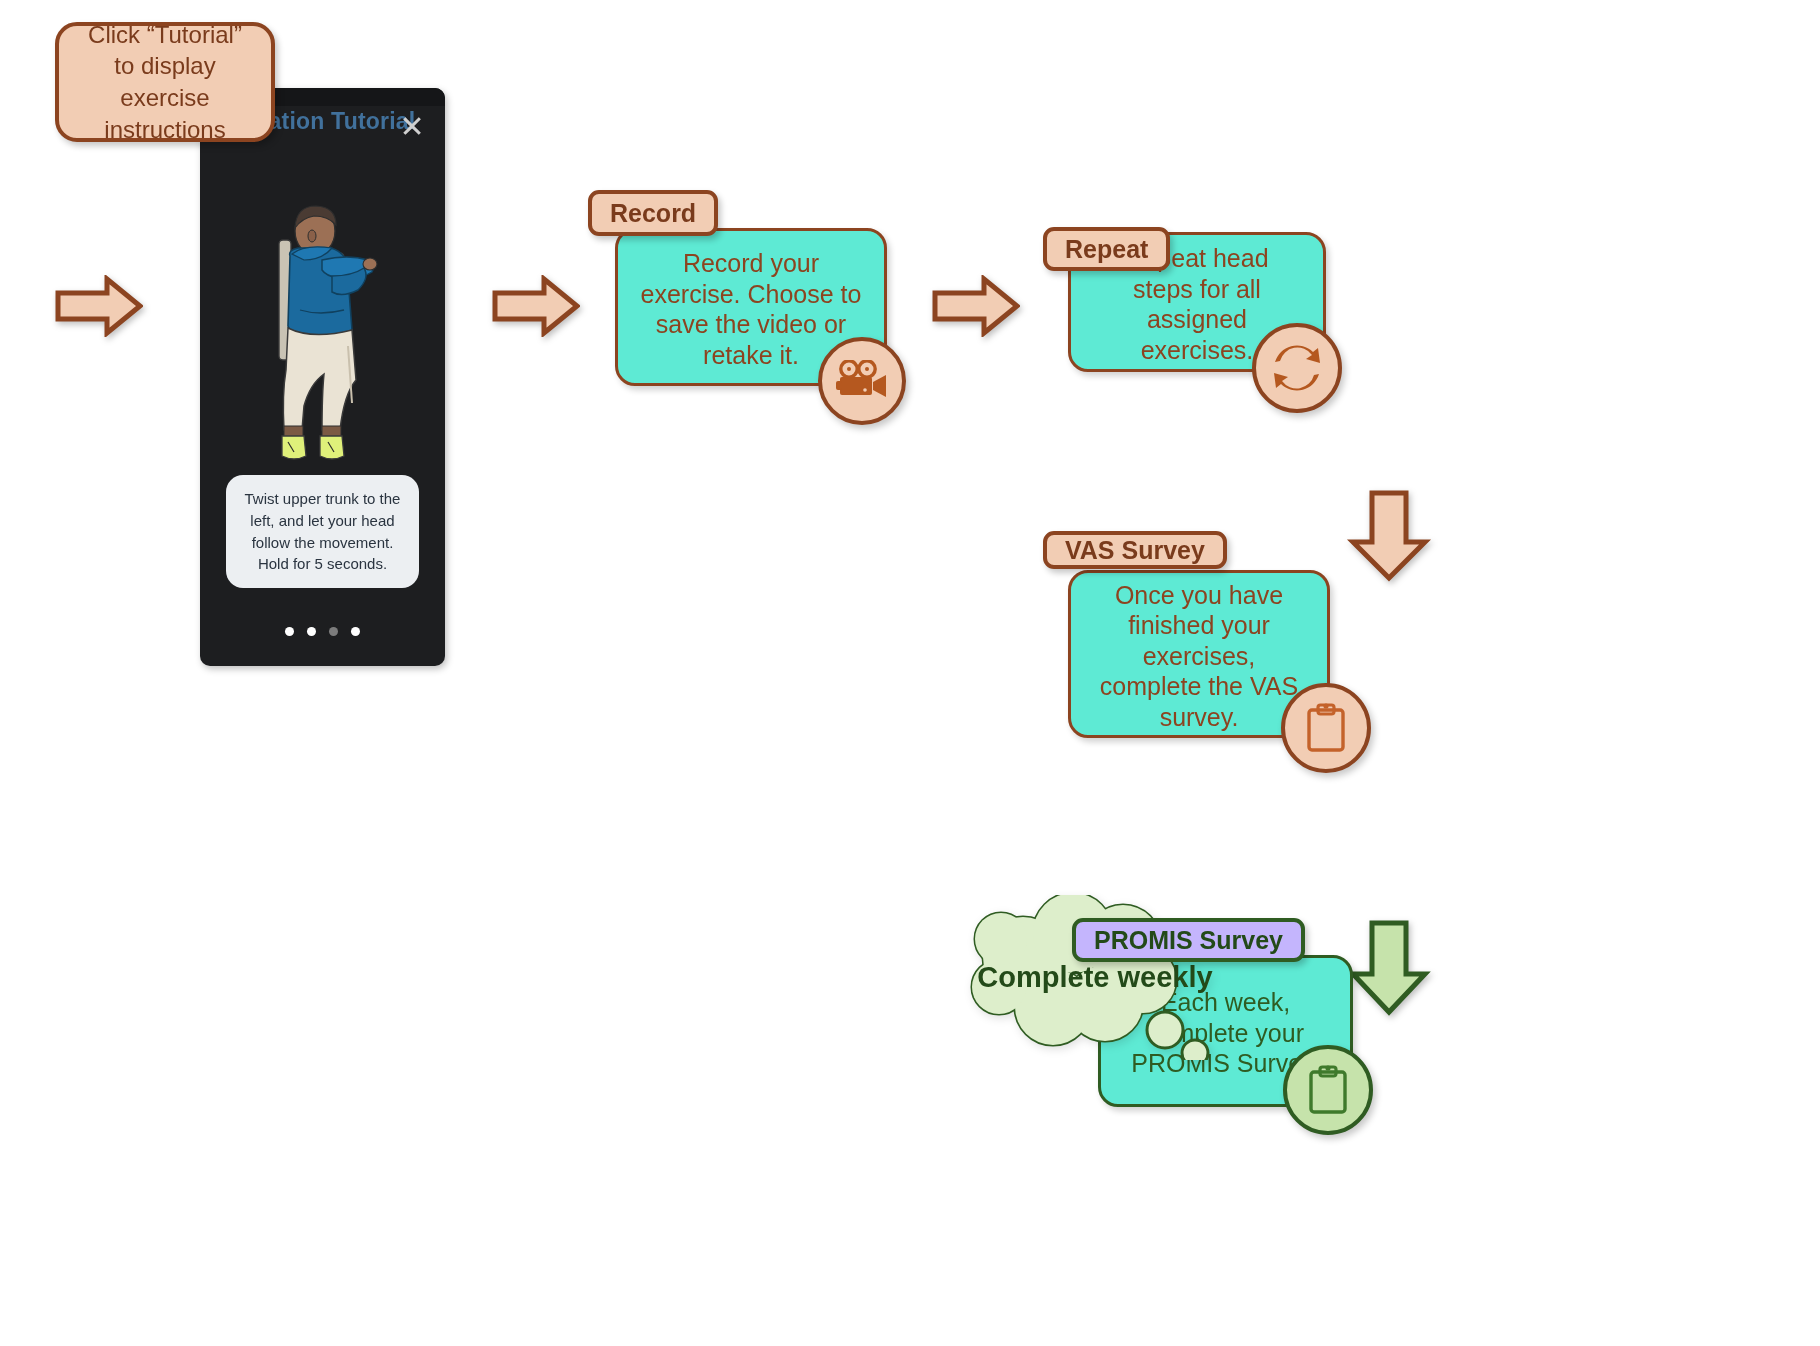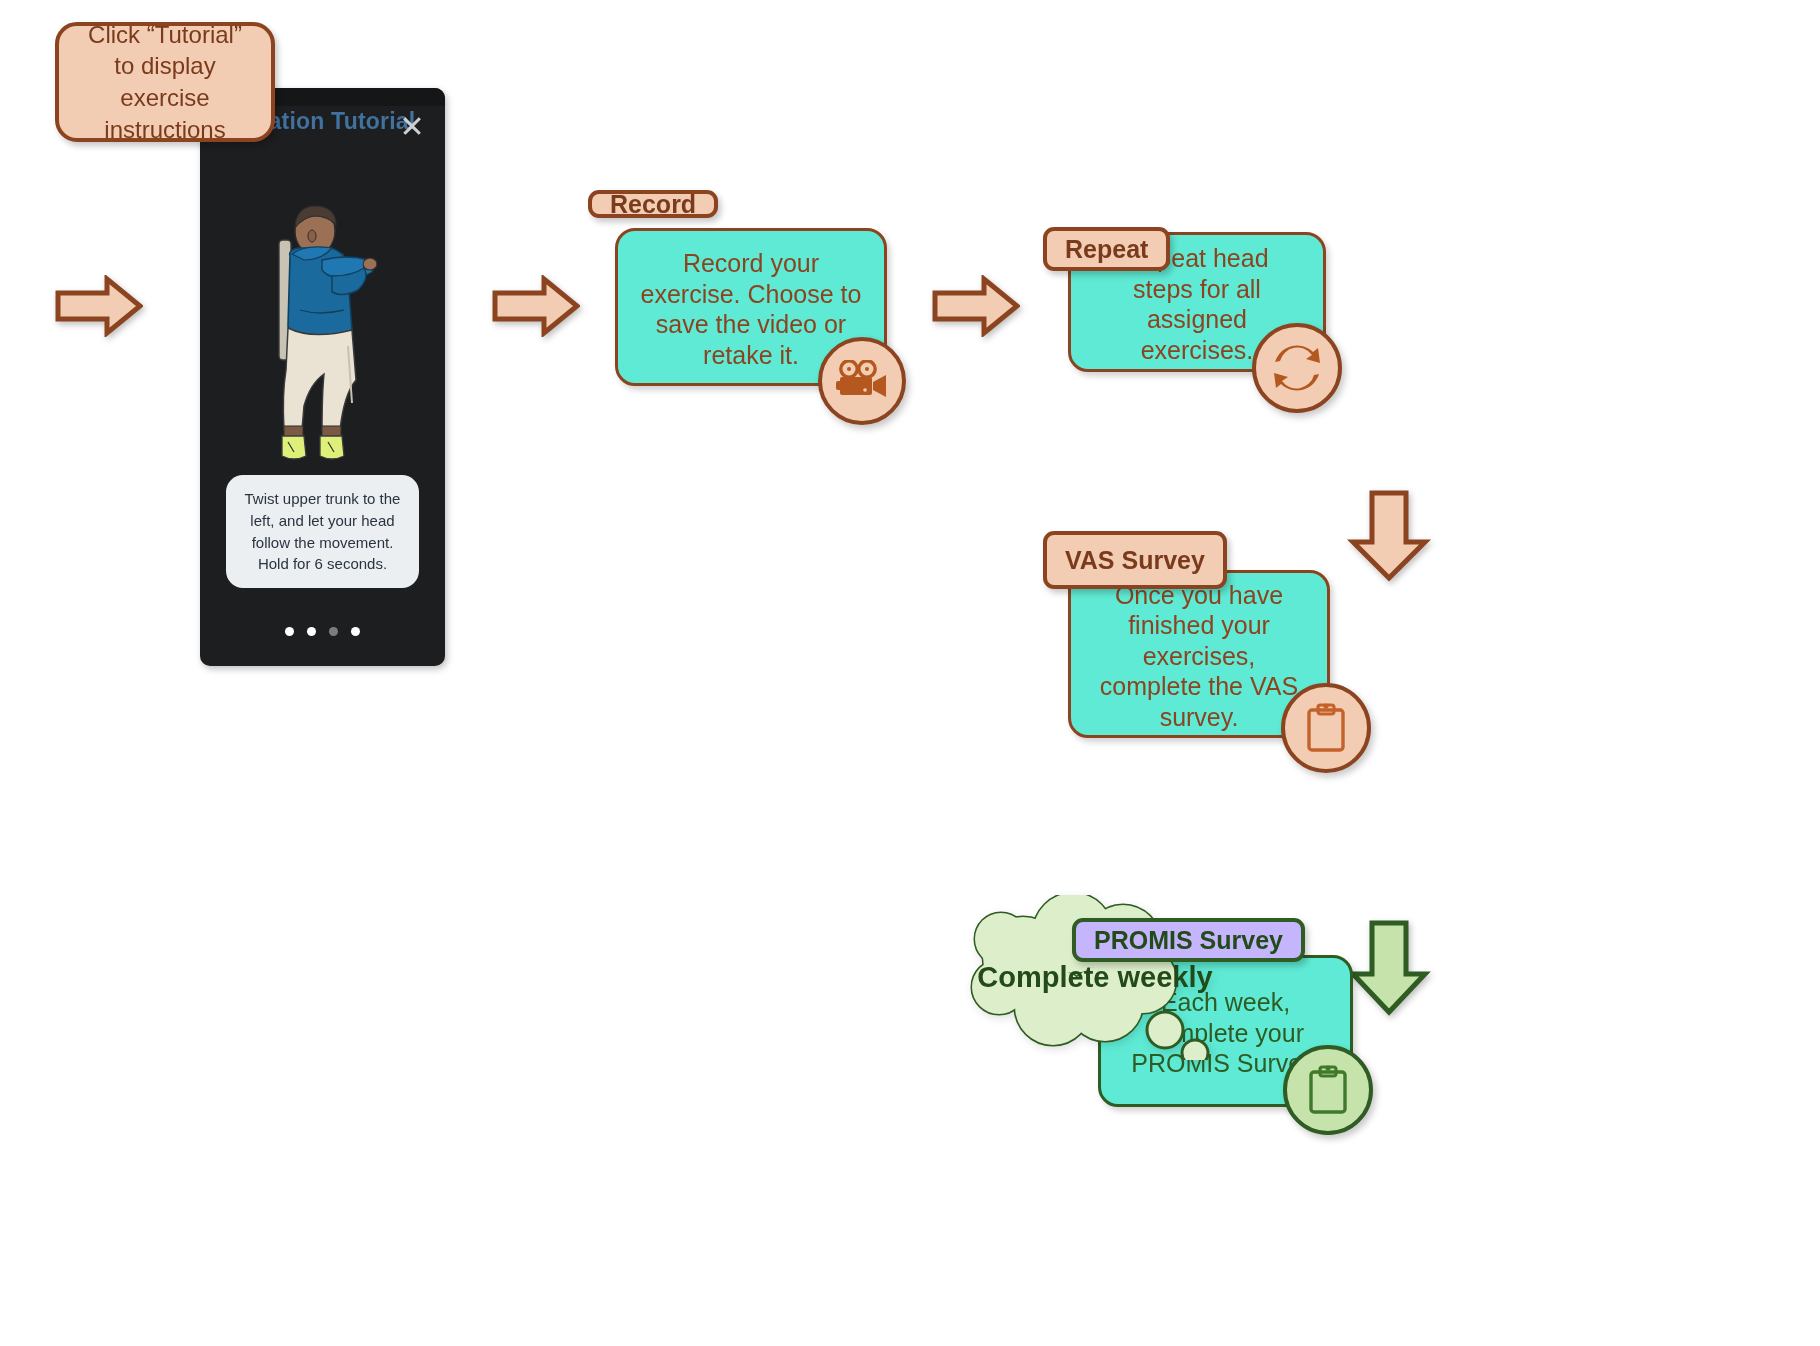--- a/index.html
+++ b/index.html
@@ -153,38 +153,38 @@
 
       <rect x="32" y="228" width="19" height="12" fill="#7b5a44" stroke="#2e2e2e" stroke-width="1"></rect>
       <rect x="70" y="228" width="19" height="12" fill="#7b5a44" stroke="#2e2e2e" stroke-width="1"></rect>
 
       <path d="M30,238 L52,238 L54,258 Q42,264 30,258 Z" fill="#dff07a" stroke="#3a3a3a" stroke-width="1.3"></path>
       <path d="M68,238 L90,238 L92,258 Q80,264 68,258 Z" fill="#dff07a" stroke="#3a3a3a" stroke-width="1.3"></path>
       <path d="M36,244 L42,254" fill="none" stroke="#2e2e2e" stroke-width="1.2"></path>
       <path d="M76,244 L82,254" fill="none" stroke="#2e2e2e" stroke-width="1.2"></path>
     </svg>
 
-    <div class="phone-caption">Twist upper trunk to the left, and let your head follow the movement. Hold for 6 seconds.</div>
+    <div class="phone-caption">Twist upper trunk to the left, and let your head follow the movement. Hold for 5 seconds.</div>
 
     <div class="phone-dots">
       <i></i>
       <i></i>
       <i class="dim"></i>
       <i></i>
     </div>
   </div>
 
   <svg class="abs arrow-r" style="left:492px;top:275px;" width="88" height="62" viewBox="0 0 88 62">
     <polygon points="3,18 52,18 52,4 85,31 52,58 52,44 3,44" fill="#f2cdb4" stroke="#8c4420" stroke-width="5" stroke-linejoin="miter"></polygon>
   </svg>
 
   <div class="card abs" style="left:615px;top:228px;width:272px;height:158px;">
     <span class="card-text">Record your exercise. Choose to save the video or retake it.</span>
   </div>
-  <div class="tab abs" style="left:588px;top:190px;height:28px;">
+  <div class="tab abs" style="left:588px;top:190px;height:46px;">
     <span>Record</span>
   </div>
   <div class="icon-bubble abs" style="left:818px;top:337px;width:88px;height:88px;">
     <svg width="52" height="42" viewBox="0 0 52 42">
       <circle cx="13" cy="9" r="8.2" fill="none" stroke="#b5581f" stroke-width="3.4"></circle>
       <circle cx="31" cy="9" r="8.2" fill="none" stroke="#b5581f" stroke-width="3.4"></circle>
       <circle cx="13" cy="9" r="2" fill="#b5581f"></circle>
       <circle cx="31" cy="9" r="2" fill="#b5581f"></circle>
       <rect x="4" y="17" width="32" height="18" rx="2" fill="#b5581f"></rect>
       <polygon points="37,22 50,15 50,37 37,30" fill="#b5581f"></polygon>
@@ -210,21 +210,21 @@
     </svg>
   </div>
 
   <svg class="abs arrow-d" style="left:1345px;top:490px;" width="88" height="92" viewBox="0 0 88 92">
     <polygon points="27,3 61,3 61,52 80,52 44,88 8,52 27,52" fill="#f2cdb4" stroke="#8c4420" stroke-width="5" stroke-linejoin="miter"></polygon>
   </svg>
 
   <div class="card abs" style="left:1068px;top:570px;width:262px;height:168px;">
     <span class="card-text">Once you have finished your exercises, complete the VAS survey.</span>
   </div>
-  <div class="tab abs" style="left:1043px;top:531px;height:58px;">
+  <div class="tab abs" style="left:1043px;top:531px;height:38px;">
     <span>VAS Survey</span>
   </div>
   <div class="icon-bubble abs" style="left:1281px;top:683px;width:90px;height:90px;">
     <svg width="42" height="52" viewBox="0 0 42 52">
       <rect x="4" y="8" width="34" height="40" rx="3" fill="none" stroke="#c4622a" stroke-width="3.4"></rect>
       <rect x="13" y="3" width="16" height="9" rx="2.5" fill="none" stroke="#c4622a" stroke-width="3.2"></rect>
       <circle cx="21" cy="4" r="2.6" fill="#c4622a"></circle>
     </svg>
   </div>
 

